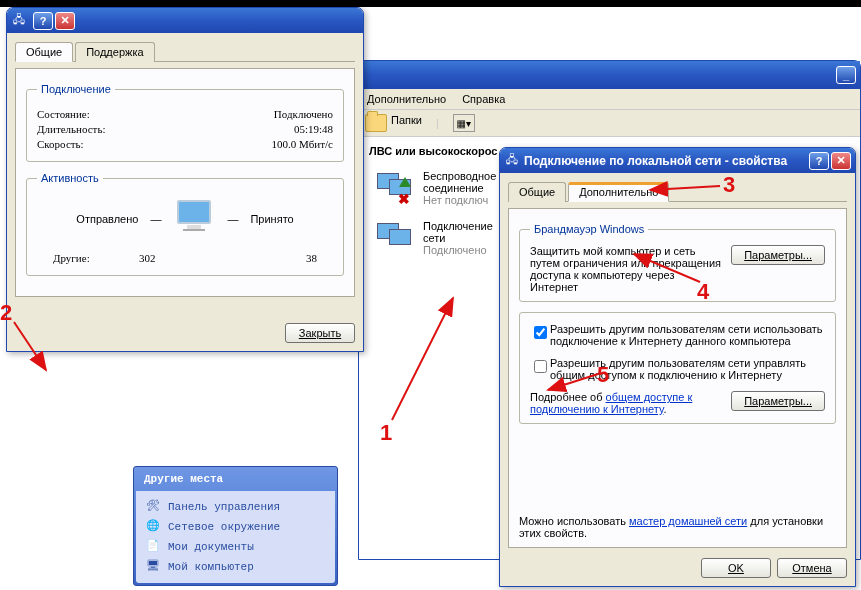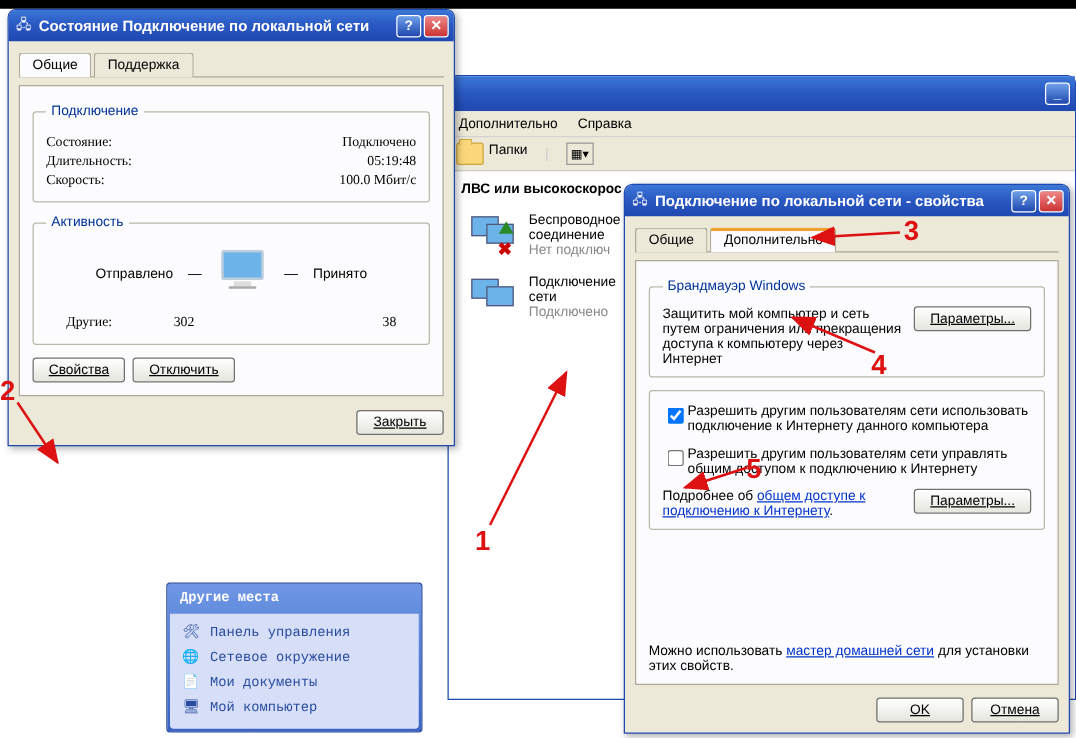--- a/index.html
+++ b/index.html
@@ -129,21 +129,20 @@
         <div class="l1">сети</div>
         <div class="l2">Подключено</div>
       </div>
     </div>
   </div>
 </div>
 
 <div class="dlg" style="left:6px; top:7px; width:358px;">
   <div class="titlebar">
     <span class="ticon">🖧</span>
-    <span class="ttxt">Состояние Подключение по локальной сети</span>
     <div class="tbtn">?</div>
     <div class="tbtn close">✕</div>
   </div>
   <div class="dlg-body">
     <div class="tabs">
       <div class="tab active">Общие</div>
       <div class="tab">Поддержка</div>
     </div>
     <div class="tabpanel">
       <fieldset>
@@ -174,26 +173,22 @@
           <span>—</span>
           <span>Принято</span>
         </div>
         <div class="row" style="padding:0 16px">
           <span>Другие:</span>
           <span style="width:60px;text-align:right">302</span>
           <span style="width:110px"></span>
           <span style="width:40px;text-align:right">38</span>
         </div>
       </fieldset>
-      <div style="display:flex;gap:6px;margin-top:8px">
-        <div class="btn">Свойства</div>
-        <div class="btn">Отключить</div>
-      </div>
-    </div>
-    <div style="display:flex;justify-content:flex-end;margin-top:11px">
+    </div>
+    <div style="display:flex;justify-content:flex-end;margin-top:26px">
       <div class="btn">Закрыть</div>
     </div>
   </div>
 </div>
 
 <div class="dlg" style="left:499px; top:147px; width:357px;">
   <div class="titlebar">
     <span class="ticon">🖧</span>
     <span class="ttxt">Подключение по локальной сети - свойства</span>
     <div class="tbtn">?</div>

